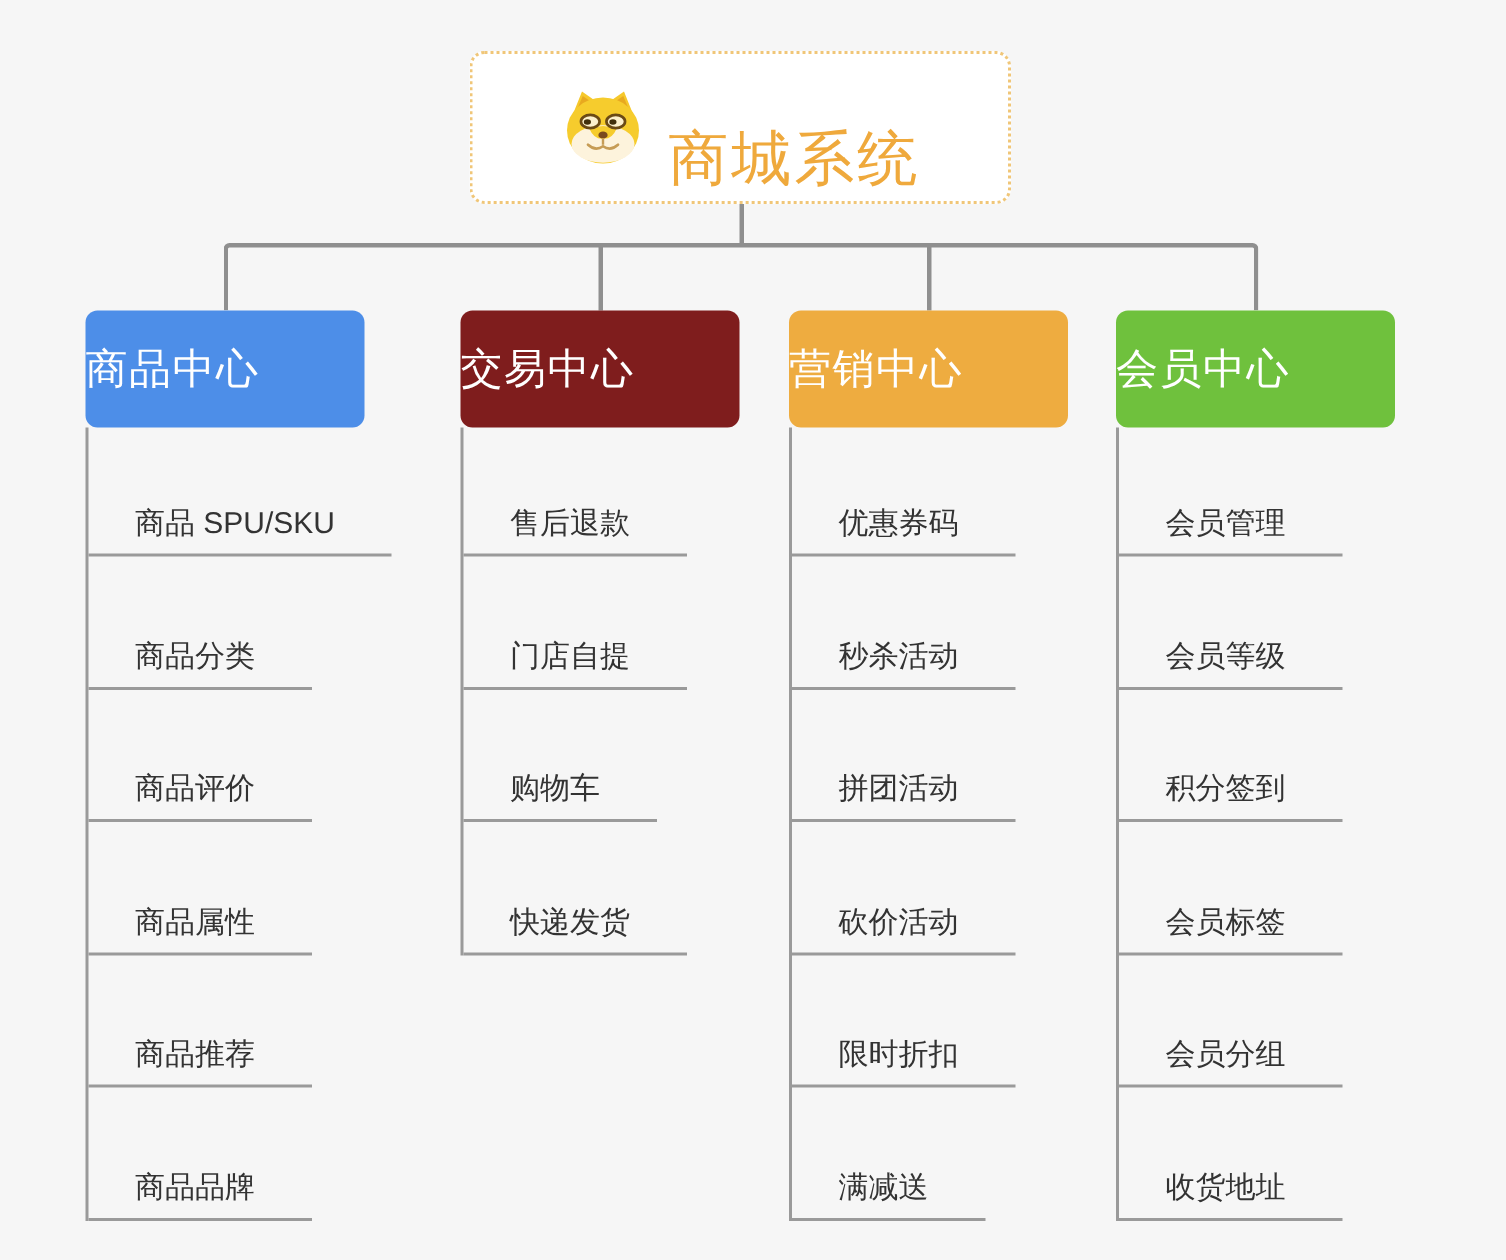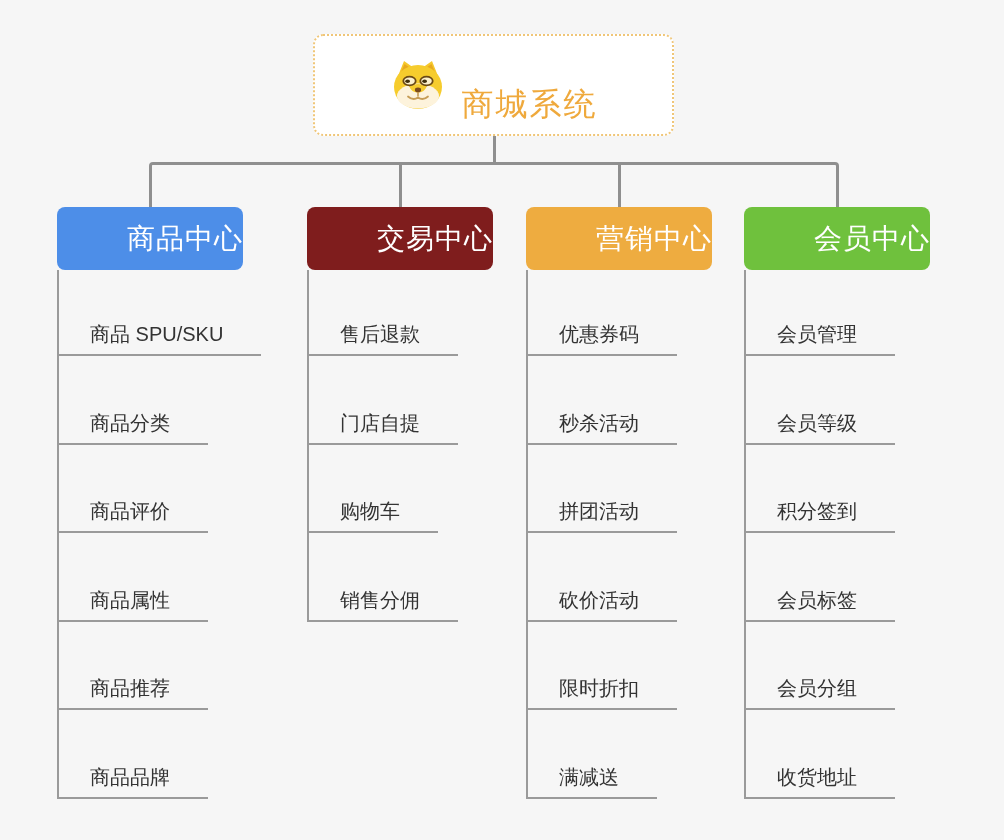--- a/index.html
+++ b/index.html
@@ -5,40 +5,40 @@
   html,body{margin:0;padding:0;}
   body{font-family:"Liberation Sans","DejaVu Sans",sans-serif;}
   .canvas{position:relative;width:1004px;height:840px;overflow:hidden;}
 
   
   .root-node{
     position:absolute;left:313px;top:34px;width:361px;height:102px;
     box-sizing:border-box;border-radius:10px;border:2px dotted #f0c678;
     background:#fff;display:flex;align-items:center;justify-content:center;gap:16px;
   }
-  .root-label{font-size:32px;letter-spacing:2px;font-weight:400;margin-top:40px;}
+  .root-label{font-size:40px;letter-spacing:2px;font-weight:400;margin-top:40px;}
 
   
   .conn{position:absolute;background:var(--connector,#8f8f8f);}
   .stub{left:492.5px;top:136px;width:3px;height:27px;}
   .bus{
     position:absolute;left:149px;top:162px;width:690px;height:45px;
     box-sizing:border-box;background:transparent;
     border-top:3px solid var(--connector,#8f8f8f);
     border-left:3px solid var(--connector,#8f8f8f);
     border-right:3px solid var(--connector,#8f8f8f);
     border-radius:4px 4px 0 0;
   }
   .drop{top:162px;width:3px;height:45px;}
 
   
   .branch{position:absolute;top:207px;width:260px;}
   .branch-node{
-    width:186px;height:63px;border-radius:8px;
-    display:flex;align-items:center;justify-content:flex-end;
+    width:186px;height:78px;border-radius:8px;
+    display:flex;align-items:center;justify-content:flex-start;
     color:#fff;font-size:28px;letter-spacing:1px;
   }
   .branch-children{
     margin-left:0;
     border-left:2px solid var(--branchline,#9a9a9a);
   }
   .leaf{height:88.6px;display:flex;align-items:flex-end;}
   .leaf:first-child{height:86px;}
   .leaf-node{
     display:inline-block;white-space:nowrap;
@@ -123,21 +123,21 @@
 
   <div class="leaf">
     <span class="leaf-node">门店自提</span>
   </div>
 
   <div class="leaf">
     <span class="leaf-node">购物车</span>
   </div>
 
   <div class="leaf">
-    <span class="leaf-node">销售分佣</span>
+    <span class="leaf-node">快递发货</span>
   </div>
 </div>
   </div>
       <div class="branch" style="left: 526px;">
     <div class="branch-node" style="background: rgb(238, 172, 64);">
       <span>营销中心</span>
     </div>
     <div class="branch-children">
   <div class="leaf">
     <span class="leaf-node">优惠券码</span>

